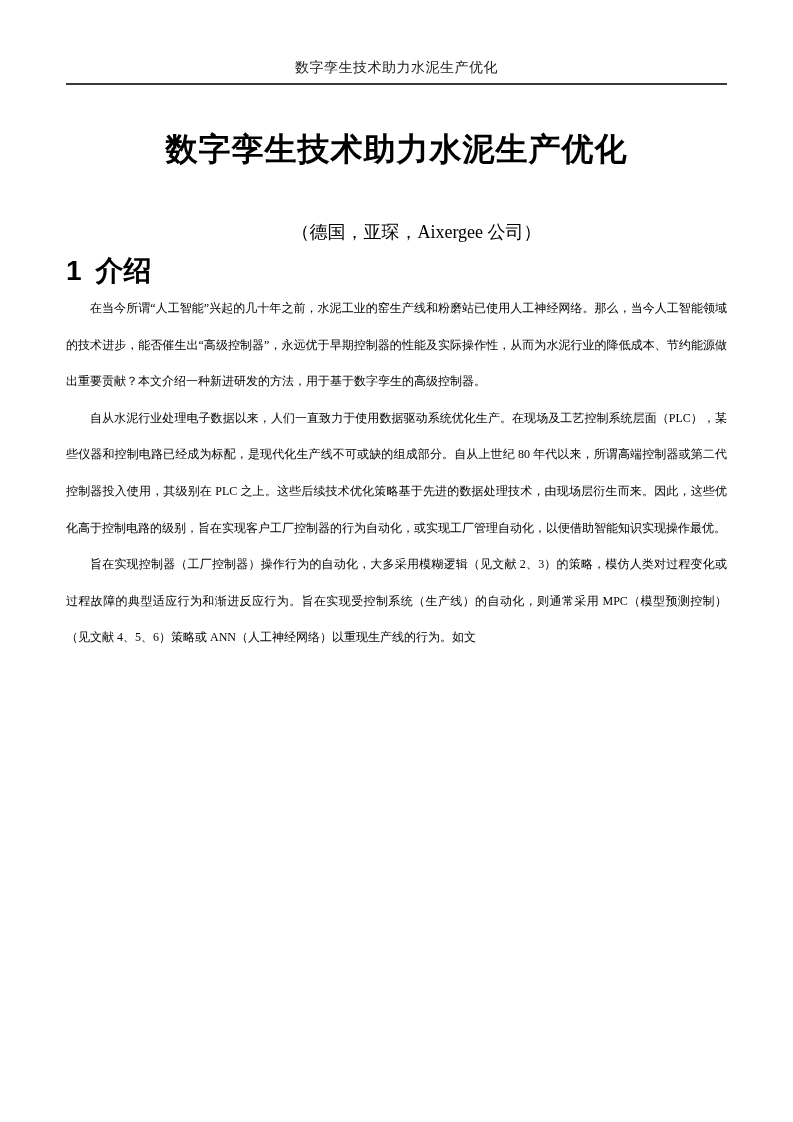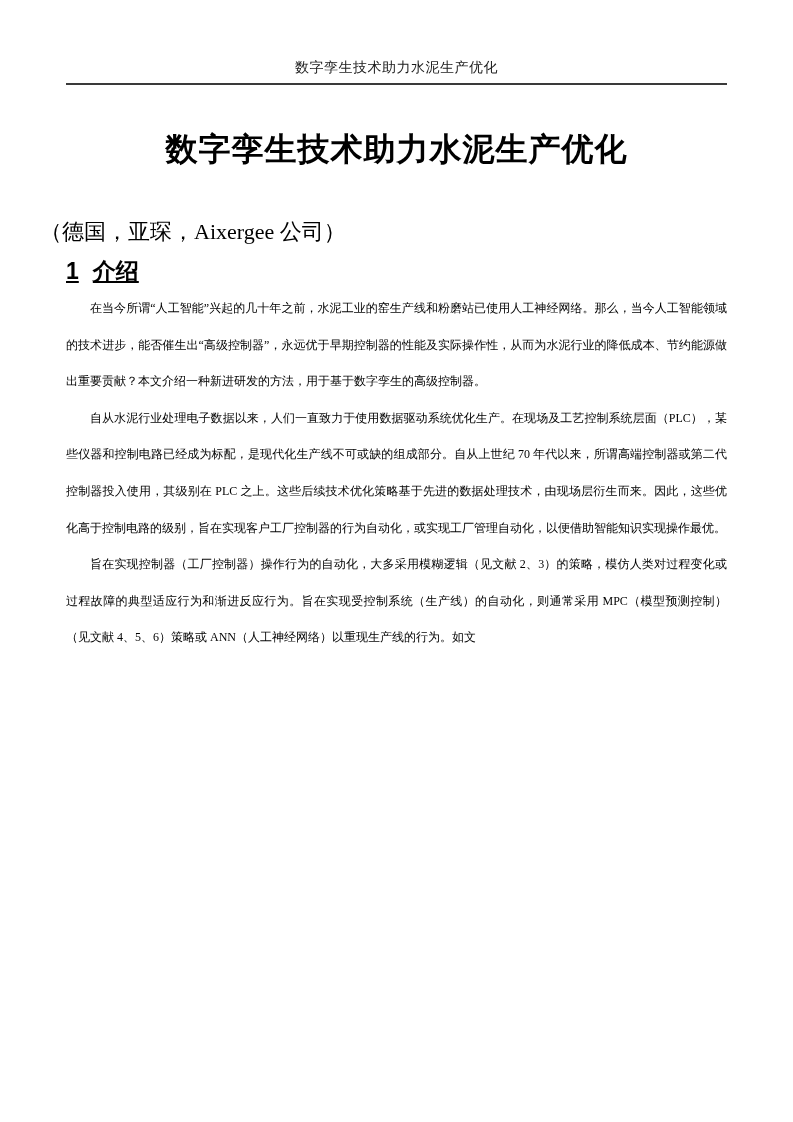--- a/index.html
+++ b/index.html
@@ -40,32 +40,32 @@
   .authors {
     position: absolute;
     top: 194px; left: 0; right: 0;
     text-align: center;
     font-size: 17.5px;
     line-height: 24px;
   }
   .affiliation {
     position: absolute;
     top: 220px; left: 0; right: 0;
-    font-size: 22px;
+    text-align: center;
+    font-size: 18px;
     line-height: 24px;
     padding-left: 40px;
   }
   .section-heading {
     position: absolute;
     top: 257px; left: 66px; right: 66px;
     font-family: "Liberation Sans", sans-serif;
     font-weight: 700;
-    font-size: 23px;
+    font-size: 28px;
     line-height: 28px;
-    text-decoration: underline;
   }
   .section-heading .sec-num { margin-right: 14px; }
   .body-text {
     position: absolute;
     top: 290px; left: 66px;
     width: 661px;
   }
   .body-text p {
     margin: 0;
     font-size: 12px;
@@ -111,21 +111,21 @@
 
 
   <div class="affiliation">（德国，亚琛，Aixergee 公司）</div>
 
   <div class="section-heading">
     <span class="sec-num">1</span><span>介绍</span>
   </div>
 
   <div class="body-text">
     <p>在当今所谓“人工智能”兴起的几十年之前，水泥工业的窑生产线和粉磨站已使用人工神经网络。那么，当今人工智能领域的技术进步，能否催生出“高级控制器”，永远优于早期控制器的性能及实际操作性，从而为水泥行业的降低成本、节约能源做出重要贡献？本文介绍一种新进研发的方法，用于基于数字孪生的高级控制器。</p>
-    <p>自从水泥行业处理电子数据以来，人们一直致力于使用数据驱动系统优化生产。在现场及工艺控制系统层面（PLC），某些仪器和控制电路已经成为标配，是现代化生产线不可或缺的组成部分。自从上世纪 70 年代以来，所谓高端控制器或第二代控制器投入使用，其级别在 PLC 之上。这些后续技术优化策略基于先进的数据处理技术，由现场层衍生而来。因此，这些优化高于控制电路的级别，旨在实现客户工厂控制器的行为自动化，或实现工厂管理自动化，以便借助智能知识实现操作最优。</p>
+    <p>自从水泥行业处理电子数据以来，人们一直致力于使用数据驱动系统优化生产。在现场及工艺控制系统层面（PLC），某些仪器和控制电路已经成为标配，是现代化生产线不可或缺的组成部分。自从上世纪 80 年代以来，所谓高端控制器或第二代控制器投入使用，其级别在 PLC 之上。这些后续技术优化策略基于先进的数据处理技术，由现场层衍生而来。因此，这些优化高于控制电路的级别，旨在实现客户工厂控制器的行为自动化，或实现工厂管理自动化，以便借助智能知识实现操作最优。</p>
     <p>旨在实现控制器（工厂控制器）操作行为的自动化，大多采用模糊逻辑（见文献 2、3）的策略，模仿人类对过程变化或过程故障的典型适应行为和渐进反应行为。旨在实现受控制系统（生产线）的自动化，则通常采用 MPC（模型预测控制）（见文献 4、5、6）策略或 ANN（人工神经网络）以重现生产线的行为。如文</p>
   </div>
 
   <div class="footer-divider">
     <svg viewBox="0 0 661 8" preserveAspectRatio="none" aria-hidden="true">
       <path d="M0,4 Q330.5,-2.5 661,4 Q330.5,10.5 0,4 Z" fill="#111111"></path>
     </svg>
   </div>
 
   <div class="page-number">62</div>

